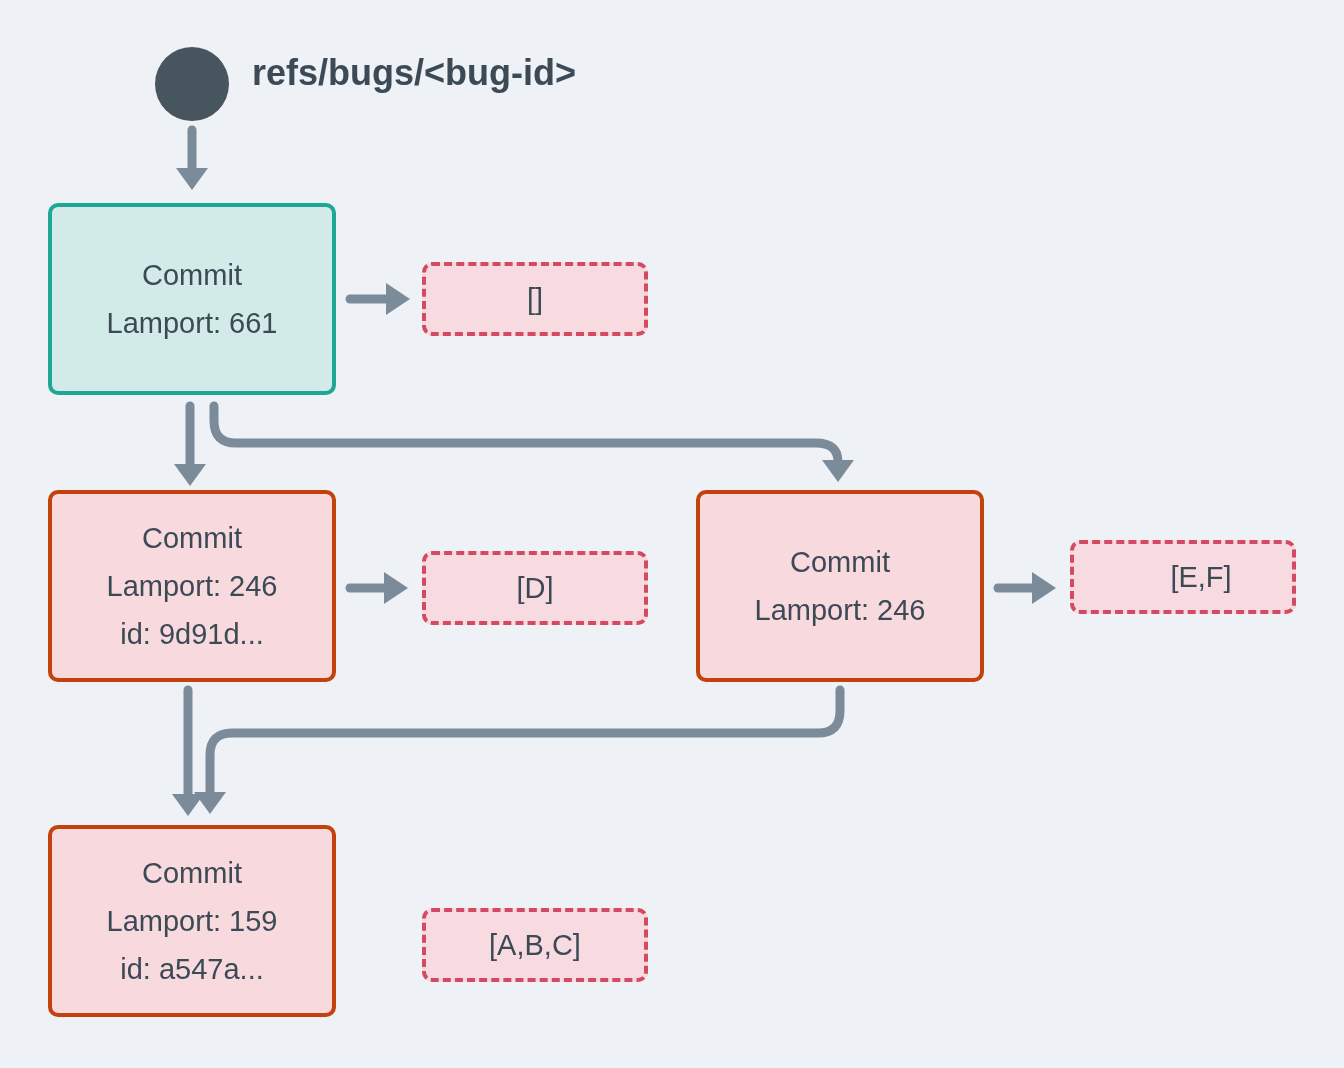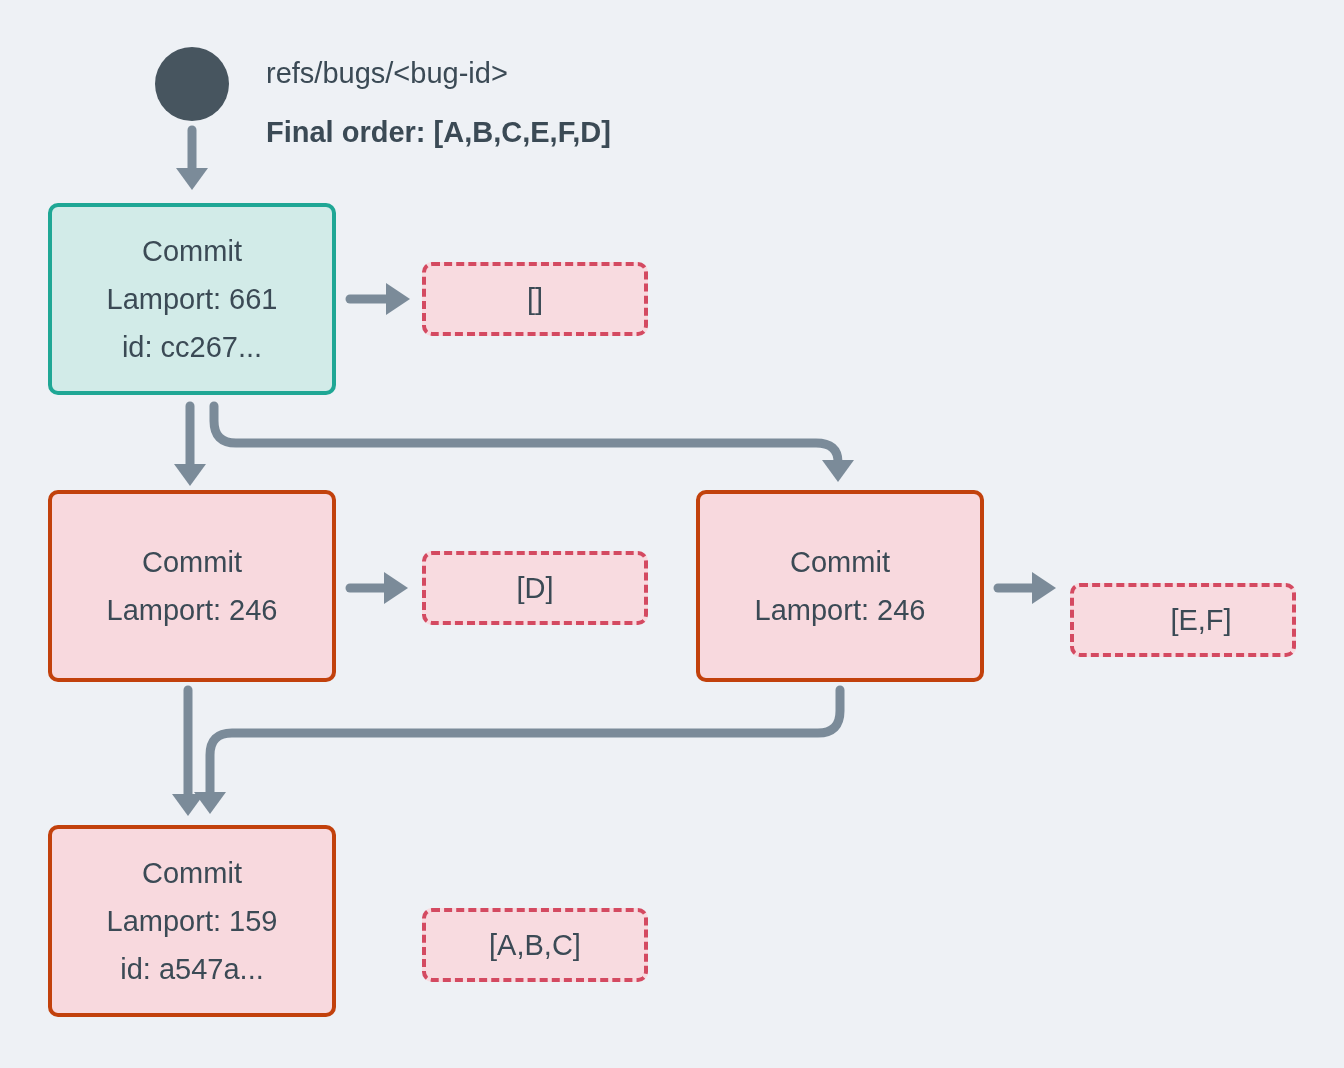--- a/index.html
+++ b/index.html
@@ -12,23 +12,24 @@
     color: #3b4a55;
     overflow: hidden;
   }
   svg.arrows {
     position: absolute;
     left: 0; top: 0;
     width: 1344px; height: 1068px;
   }
   .label-ref {
     position: absolute;
-    left: 266px; top: 56px;
-    font-size: 29px;
+    left: 252px; top: 56px;
+    font-size: 36px;
     line-height: 34px;
+    font-weight: bold;
   }
   .label-final {
     position: absolute;
     left: 266px; top: 114px;
     font-size: 29px;
     line-height: 36px;
     font-weight: 700;
   }
   .commit {
     position: absolute;
@@ -85,40 +86,39 @@
       <path d="M822,460 L854,460 L838,482 Z"></path>
       <path d="M384,572 L384,604 L408,588 Z"></path>
       <path d="M1032,572 L1032,604 L1056,588 Z"></path>
       <path d="M172,794 L204,794 L188,816 Z"></path>
       <path d="M194,792 L226,792 L210,814 Z"></path>
     </g>
     <circle cx="192" cy="84" r="37" fill="#47555f"></circle>
   </svg>
 
   <div class="label-ref">refs/bugs/&lt;bug-id&gt;</div>
-  <div class="label-final">Final order: [A,B,C,E,F,D]</div>
 
   <div class="commit teal" style="left:48px; top:203px;">
     <div>Commit</div>
     <div>Lamport: 661</div>
-    <div>id: cc267...</div>
   </div>
   <div class="ops" style="left:422px; top:262px;">[]</div>
 
   <div class="commit" style="left:48px; top:490px;">
     <div>Commit</div>
     <div>Lamport: 246</div>
+    <div>id: 9d91d...</div>
   </div>
   <div class="ops" style="left:422px; top:551px;">[D]</div>
 
   <div class="commit" style="left:696px; top:490px;">
     <div>Commit</div>
     <div>Lamport: 246</div>
   </div>
-  <div class="ops" style="left:1070px; top:583px;padding-left:36px;">[E,F]</div>
+  <div class="ops" style="left:1070px; top:540px;padding-left:36px;">[E,F]</div>
 
   <div class="commit" style="left:48px; top:825px;">
     <div>Commit</div>
     <div>Lamport: 159</div>
     <div>id: a547a...</div>
   </div>
   <div class="ops" style="left:422px; top:908px;">[A,B,C]</div>
 
 </div>
 

